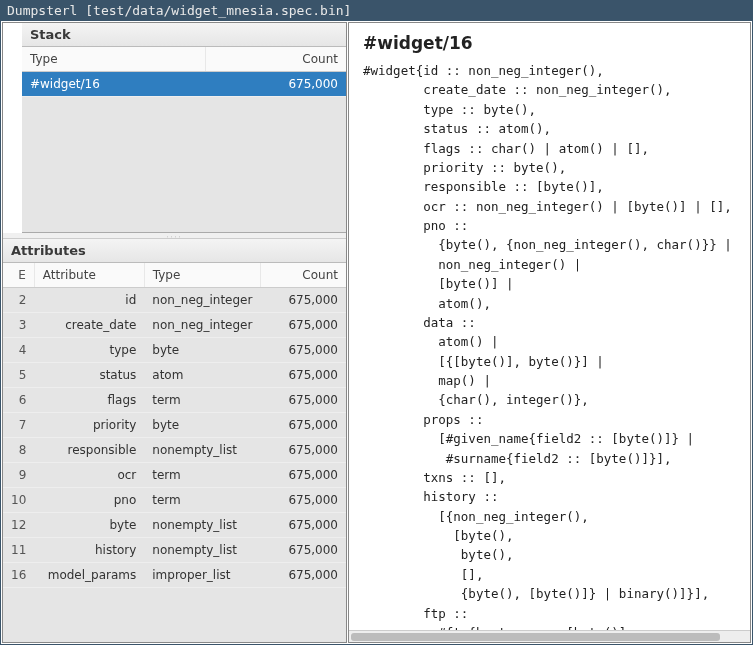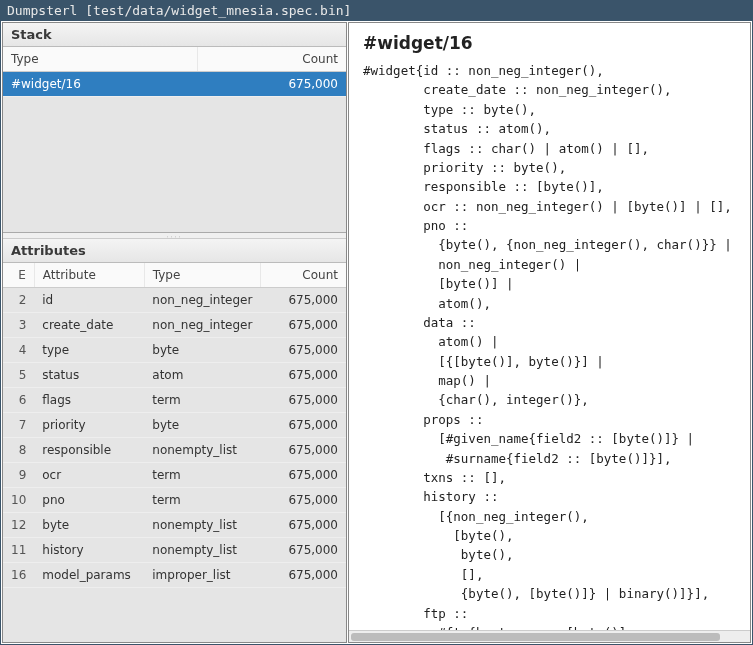--- a/index.html
+++ b/index.html
@@ -46,20 +46,21 @@
     padding: 4px 8px;
     font-weight: bold;
     font-size: 13px;
     color: #3a3a3a;
   }
   .stack-panel {
     display: flex;
     flex-direction: column;
     height: 210px;
     border-bottom: 1px solid #aaa;
+    margin-left: 19px;
   }
   .splitter {
     height: 6px;
     background: #f0f0f0;
     text-align: center;
     font-size: 6px;
     color: #999;
     letter-spacing: 2px;
     border-bottom: 1px solid #ccc;
     cursor: row-resize;
@@ -97,21 +98,21 @@
     border-bottom: 1px solid #eee;
     white-space: nowrap;
   }
   .num { text-align: right; }
   .stack-row-selected td {
     background: #2f7ec0;
     color: #fff;
   }
   .stack-row-selected { background:#2f7ec0; }
   .attrib-tbl th:nth-child(1), .attrib-tbl td:nth-child(1) { text-align: right; width: 26px; color:#555;}
-  .attrib-tbl td:nth-child(2) { width: 110px; }
+  .attrib-tbl td:nth-child(2) { width: 110px; text-align: right; }
   .attrib-tbl td:nth-child(3) { width: 115px; }
   .attrib-tbl th:nth-child(4), .attrib-tbl td:nth-child(4) { text-align: right; }
 
   .right-pane {
     flex: 1;
     margin: 1px 1px 1px 0;
     border: 1px solid #888;
     display: flex;
     flex-direction: column;
     min-height: 0;

